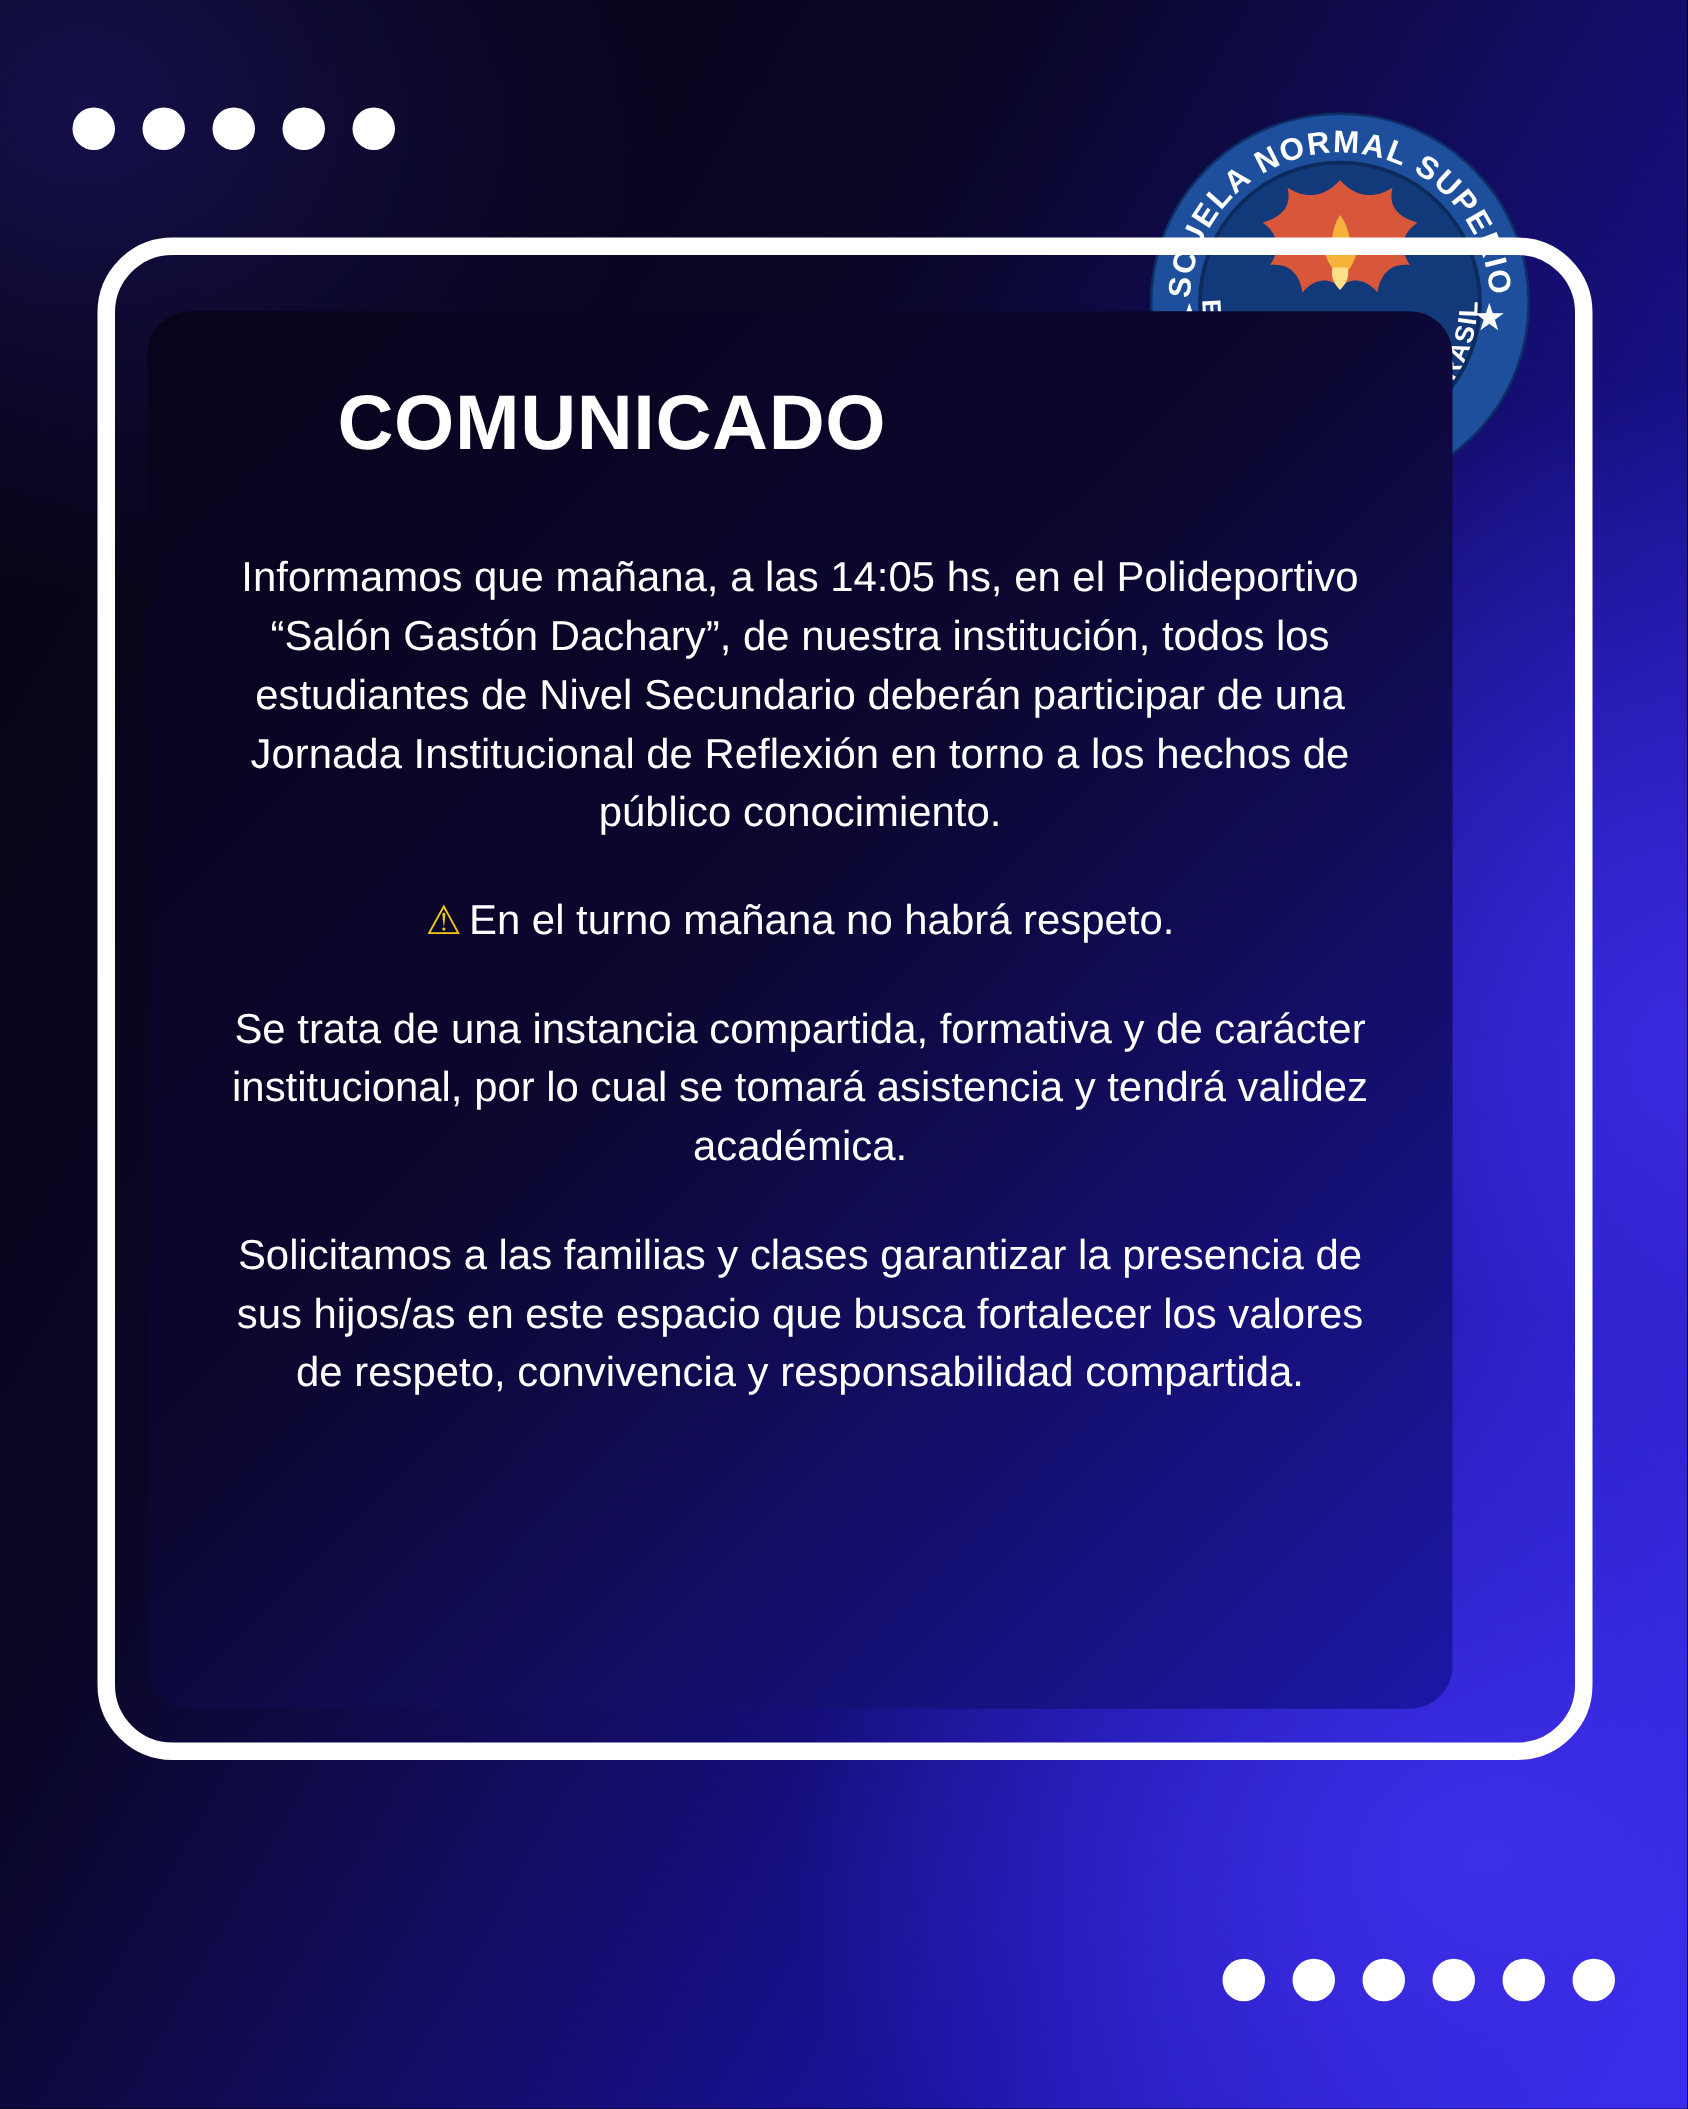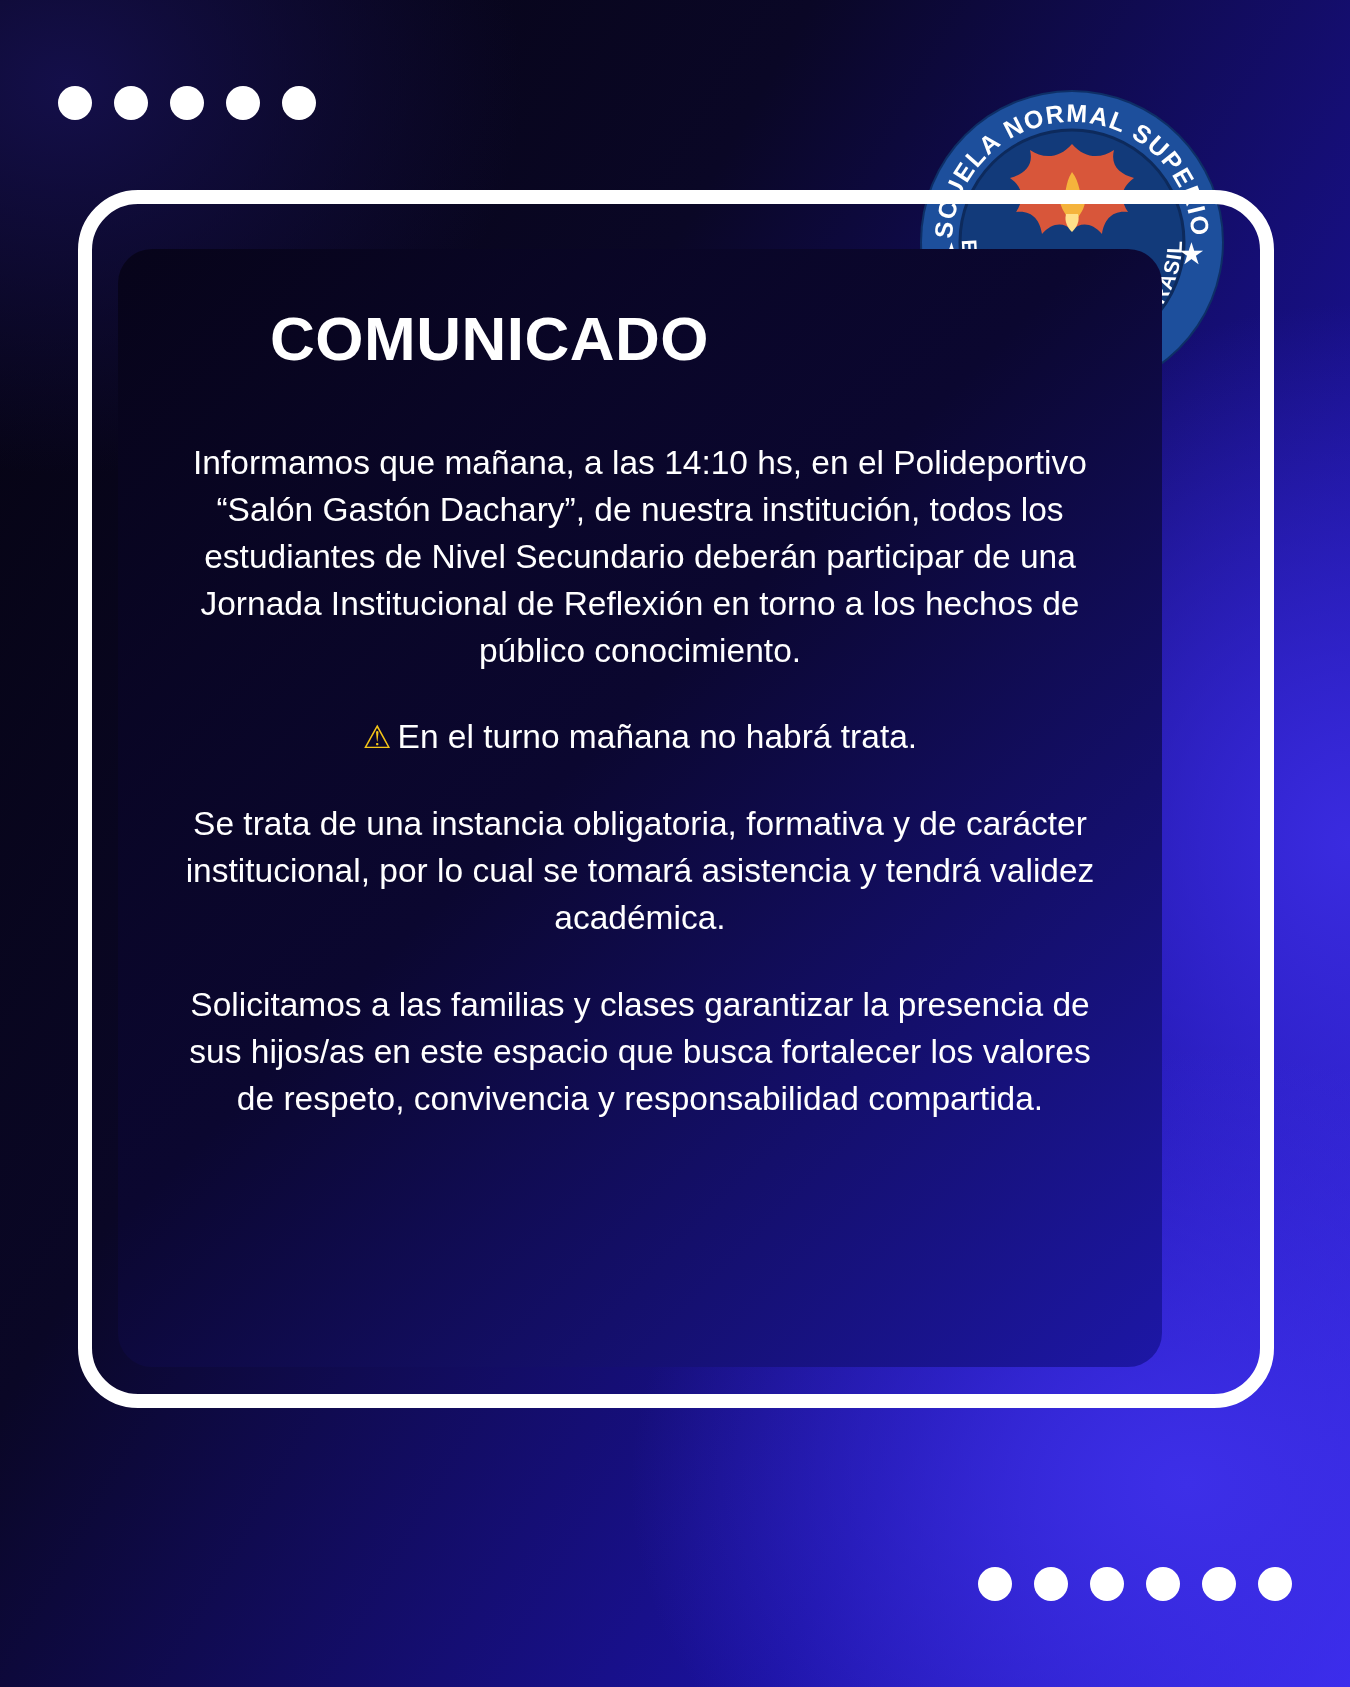--- a/index.html
+++ b/index.html
@@ -170,27 +170,27 @@
     </svg>
     <span class="sr-hidden">ESCUELA NORMAL SUPERIOR</span>
     <span class="sr-hidden">“ESTADOS UNIDOS DEL BRASIL”</span>
   </div>
 
   <div class="frame-outer"></div>
 
   <div class="card">
     <h1 class="title">COMUNICADO</h1>
 
-    <p class="body-text para first">Informamos que mañana, a las 14:10 hs, en el Polideportivo “Salón Gastón Dachary”, de nuestra institución, todos los estudiantes de Nivel Secundario deberán participar de una Jornada Institucional de Reflexión en torno a los hechos de público conocimiento.</p>
+    <p class="body-text para first">Informamos que mañana, a las 14:05 hs, en el Polideportivo “Salón Gastón Dachary”, de nuestra institución, todos los estudiantes de Nivel Secundario deberán participar de una Jornada Institucional de Reflexión en torno a los hechos de público conocimiento.</p>
 
     <p class="body-text para">
-      <span class="warn-icon">⚠</span><span>En el turno mañana no habrá trata.</span>
+      <span class="warn-icon">⚠</span><span>En el turno mañana no habrá respeto.</span>
     </p>
 
-    <p class="body-text para">Se trata de una instancia obligatoria, formativa y de carácter institucional, por lo cual se tomará asistencia y tendrá validez académica.</p>
+    <p class="body-text para">Se trata de una instancia compartida, formativa y de carácter institucional, por lo cual se tomará asistencia y tendrá validez académica.</p>
 
     <p class="body-text para">Solicitamos a las familias y clases garantizar la presencia de sus hijos/as en este espacio que busca fortalecer los valores de respeto, convivencia y responsabilidad compartida.</p>
   </div>
 
   <div class="dots bottom">
     <span class="dot"></span>
     <span class="dot"></span>
     <span class="dot"></span>
     <span class="dot"></span>
     <span class="dot"></span>

